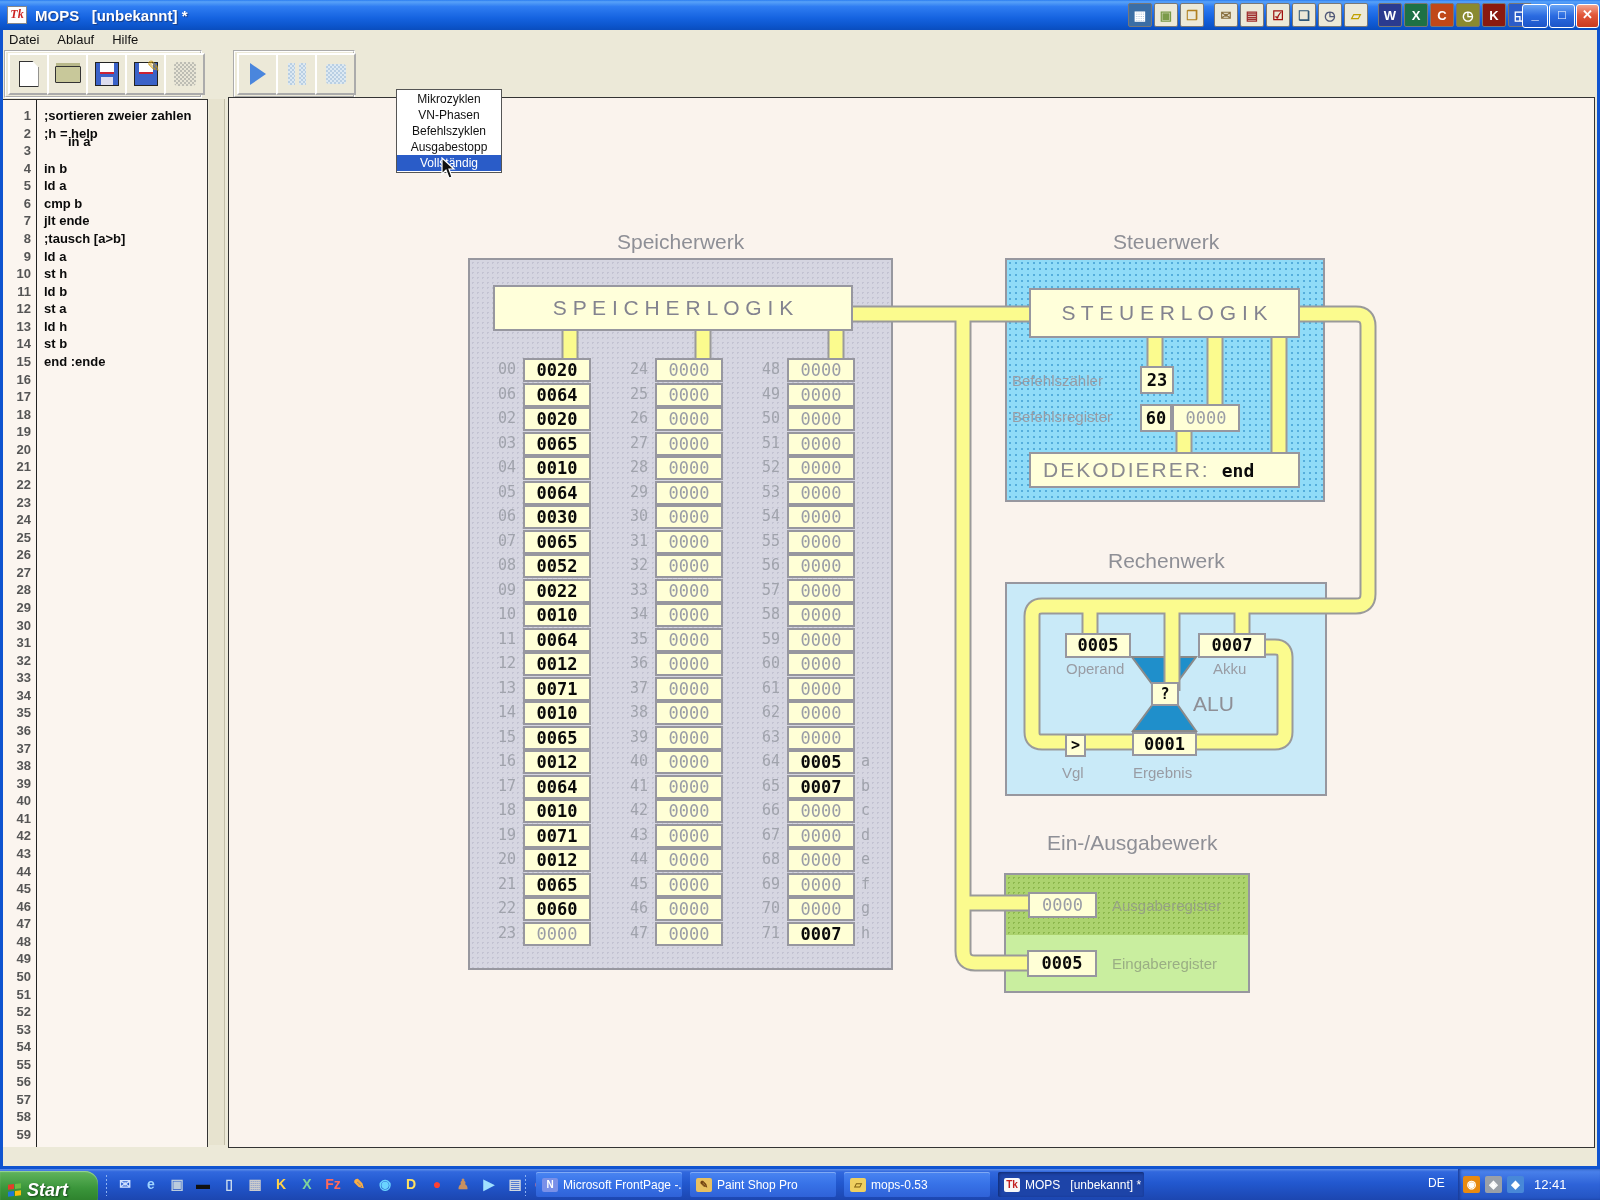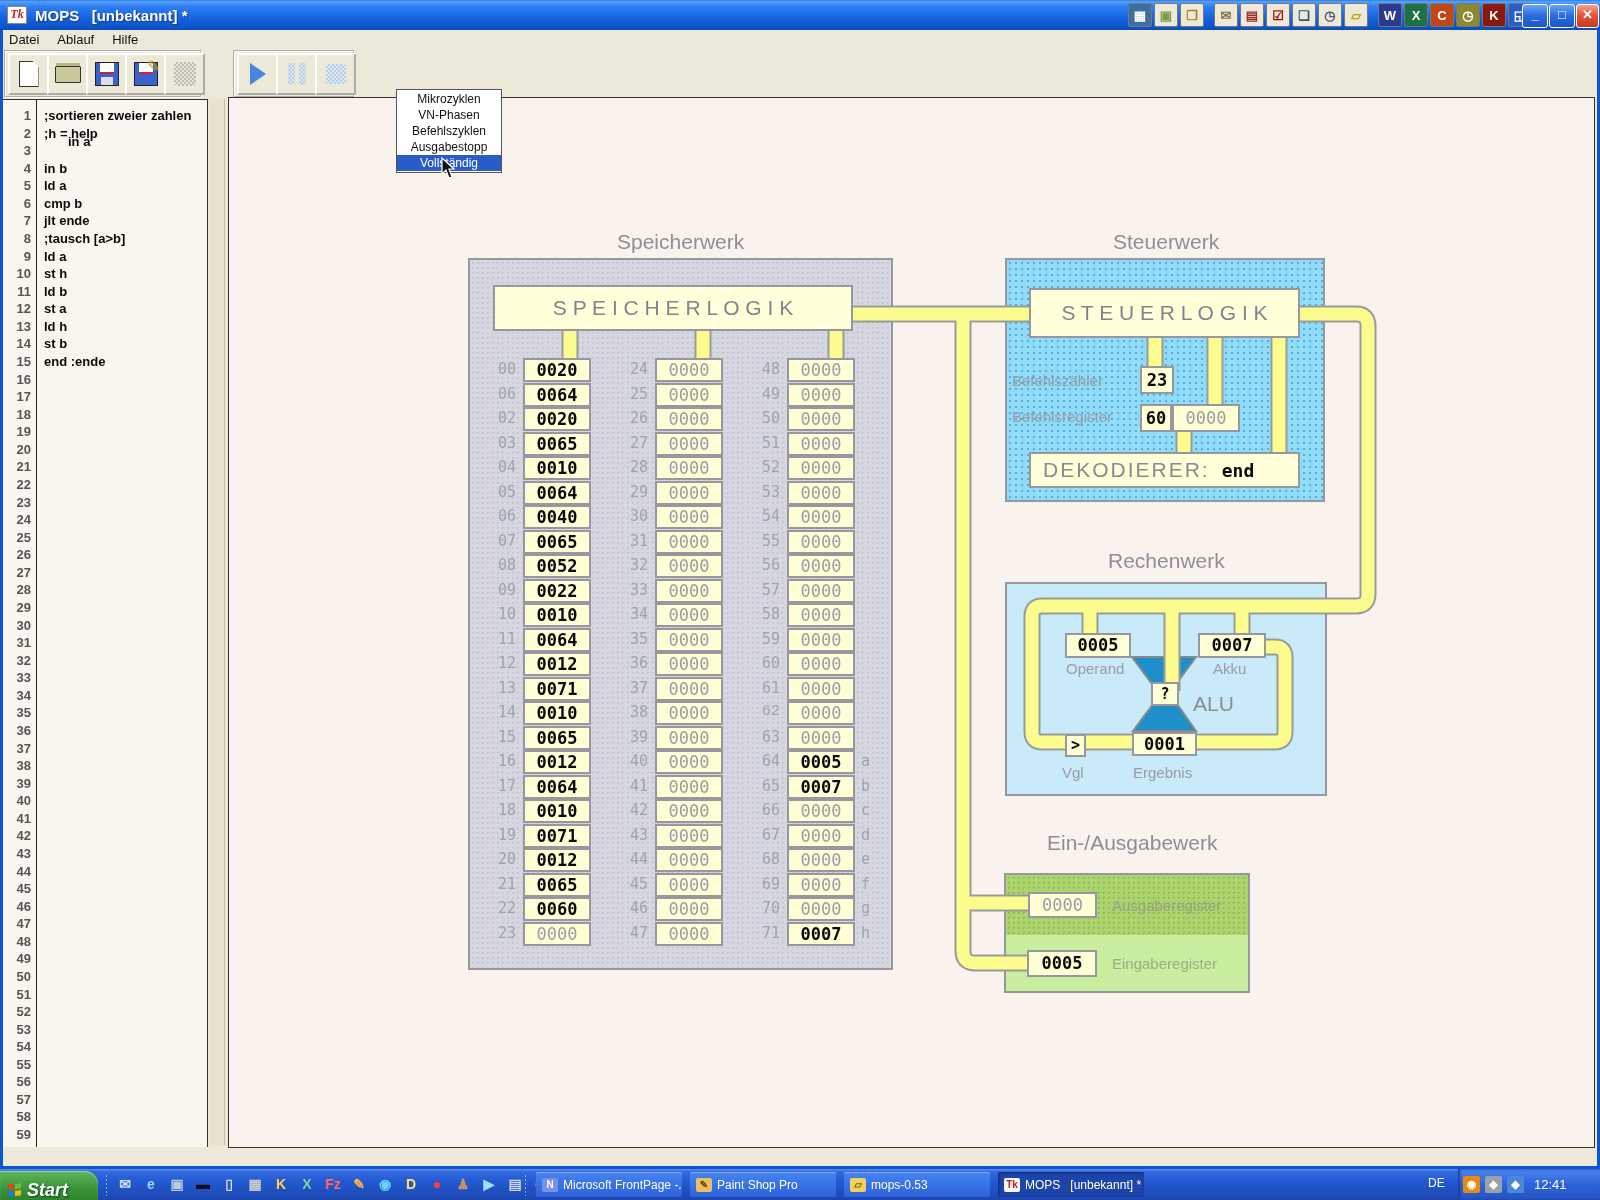--- a/index.html
+++ b/index.html
@@ -309,21 +309,21 @@
       <div class="abs memcell b" style="left: 523px; top: 383px;">0064</div>
       <div class="abs memaddr" style="left: 484px; top: 409px;">02</div>
       <div class="abs memcell b" style="left: 523px; top: 407px;">0020</div>
       <div class="abs memaddr" style="left: 484px; top: 434px;">03</div>
       <div class="abs memcell b" style="left: 523px; top: 432px;">0065</div>
       <div class="abs memaddr" style="left: 484px; top: 458px; text-align: right;">04</div>
       <div class="abs memcell b" style="left: 523px; top: 456px;">0010</div>
       <div class="abs memaddr" style="left: 484px; top: 483px;">05</div>
       <div class="abs memcell b" style="left: 523px; top: 481px;">0064</div>
       <div class="abs memaddr" style="left: 484px; top: 507px;">06</div>
-      <div class="abs memcell b" style="left: 523px; top: 505px;">0040</div>
+      <div class="abs memcell b" style="left: 523px; top: 505px;">0030</div>
       <div class="abs memaddr" style="left: 484px; top: 532px;">07</div>
       <div class="abs memcell b" style="left: 523px; top: 530px;">0065</div>
       <div class="abs memaddr" style="left: 484px; top: 556px;">08</div>
       <div class="abs memcell b" style="left: 523px; top: 554px;">0052</div>
       <div class="abs memaddr" style="left: 484px; top: 581px;">09</div>
       <div class="abs memcell b" style="left: 523px; top: 579px;">0022</div>
       <div class="abs memaddr" style="left: 484px; top: 605px;">10</div>
       <div class="abs memcell b" style="left: 523px; top: 603px;">0010</div>
       <div class="abs memaddr" style="left: 484px; top: 630px;">11</div>
       <div class="abs memcell b" style="left: 523px; top: 628px;">0064</div>
@@ -420,21 +420,21 @@
       <div class="abs memaddr" style="left: 748px; top: 581px;">57</div>
       <div class="abs memcell z" style="left: 787px; top: 579px;">0000</div>
       <div class="abs memaddr" style="left: 748px; top: 605px;">58</div>
       <div class="abs memcell z" style="left: 787px; top: 603px;">0000</div>
       <div class="abs memaddr" style="left: 748px; top: 630px;">59</div>
       <div class="abs memcell z" style="left: 787px; top: 628px;">0000</div>
       <div class="abs memaddr" style="left: 748px; top: 654px;">60</div>
       <div class="abs memcell z" style="left: 787px; top: 652px;">0000</div>
       <div class="abs memaddr" style="left: 748px; top: 679px;">61</div>
       <div class="abs memcell z" style="left: 787px; top: 677px;">0000</div>
-      <div class="abs memaddr" style="left: 748px; top: 703px; font-family: Liberation Mono, monospace;">62</div>
+      <div class="abs memaddr" style="left: 748px; top: 703px;">62</div>
       <div class="abs memcell z" style="left: 787px; top: 701px;">0000</div>
       <div class="abs memaddr" style="left: 748px; top: 728px;">63</div>
       <div class="abs memcell z" style="left: 787px; top: 726px;">0000</div>
       <div class="abs memaddr" style="left: 748px; top: 752px;">64</div>
       <div class="abs memcell b" style="left: 787px; top: 750px;">0005</div>
       <div class="abs memletter" style="left: 861px; top: 752px;">a</div>
       <div class="abs memaddr" style="left: 748px; top: 777px;">65</div>
       <div class="abs memcell b" style="left: 787px; top: 775px;">0007</div>
       <div class="abs memletter" style="left: 861px; top: 777px;">b</div>
       <div class="abs memaddr" style="left: 748px; top: 801px;">66</div>

